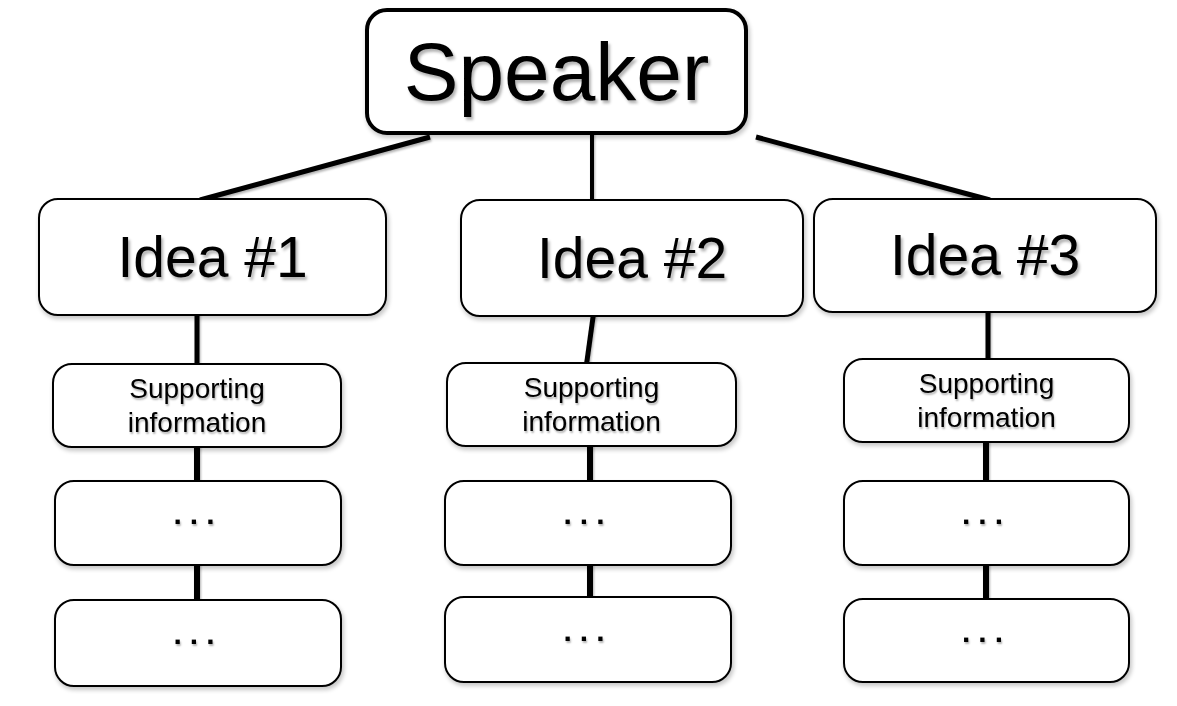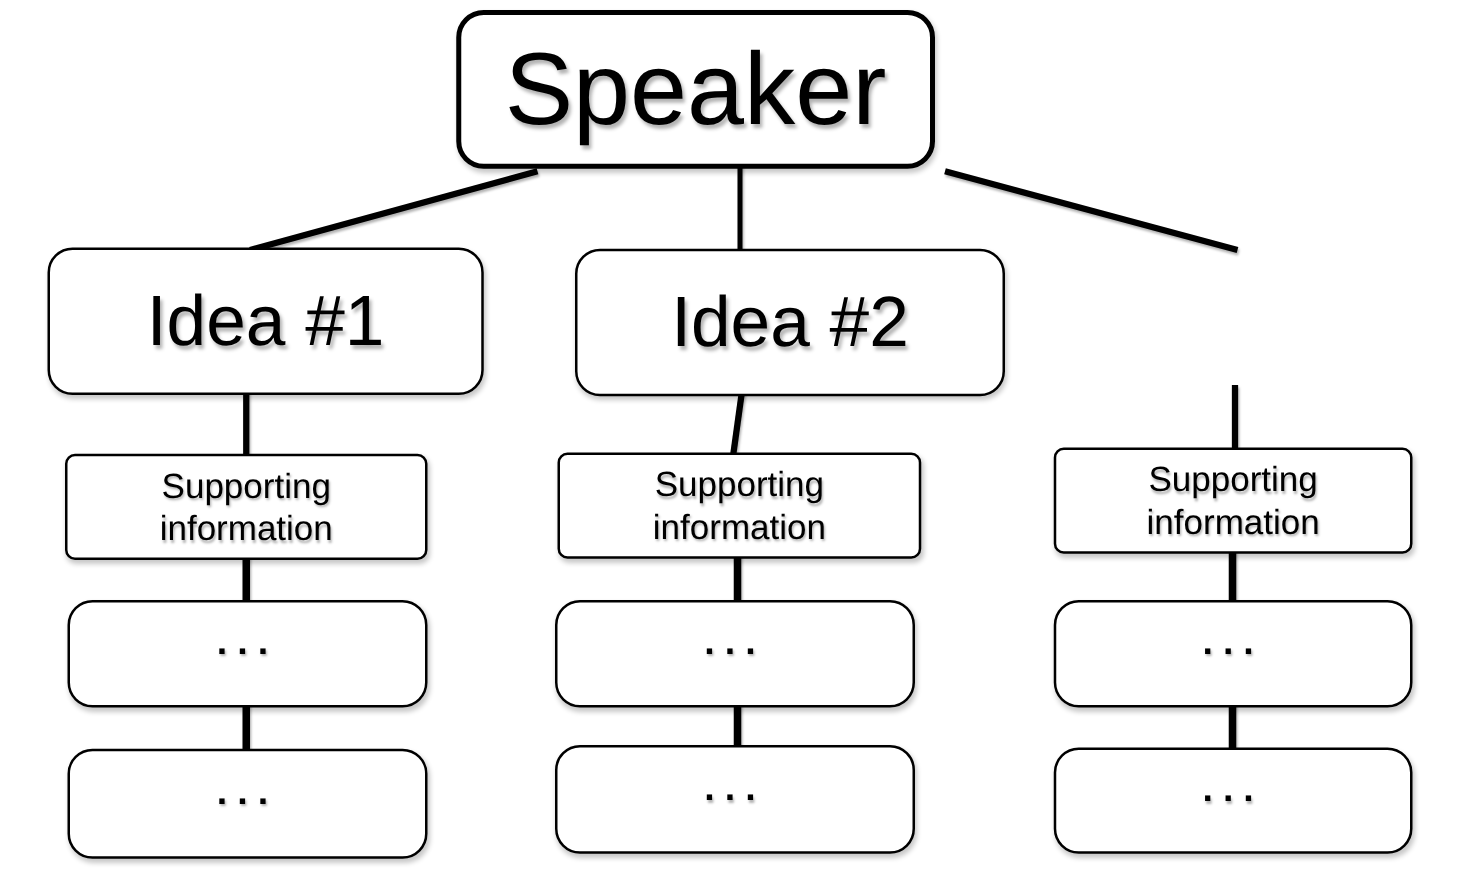--- a/index.html
+++ b/index.html
@@ -51,21 +51,21 @@
   }
   .idea-label {
     font-size: 57px;
     line-height: 1;
     text-shadow: 2px 3px 3px rgba(0,0,0,0.30);
   }
   .node-idea-1 { left: 38px;  top: 198px; width: 349px; height: 118px; }
   .node-idea-2 { left: 428px; top: 199px; width: 344px; height: 118px; margin-left: 32px; }
   .node-idea-3 { left: 813px; top: 198px; width: 344px; height: 115px; }
   .node-supporting {
-    border-width: 2.5px; border-radius: 8px;
+    border-width: 2.5px; border-radius: 20px;
   }
   .supporting-label {
     font-size: 28px;
     line-height: 34px;
     white-space: pre-line;
     text-shadow: 1px 2px 2px rgba(0,0,0,0.30);
   }
   .node-supporting-1 { left: 52px;  top: 363px; width: 290px; height: 85px; }
   .node-supporting-2 { left: 446px; top: 362px; width: 291px; height: 85px; }
   .node-supporting-3 { left: 843px; top: 358px; width: 287px; height: 85px; }
@@ -136,20 +136,23 @@
     <span class="supporting-label">Supporting
 information</span>
   </div>
   <div class="node node-ellipsis node-e-2a" style="background: rgb(255, 255, 255); border-color: rgb(0, 0, 0);">
     <span class="ellipsis-label">...</span>
   </div>
   <div class="node node-ellipsis node-e-2b" style="background: rgb(255, 255, 255); border-color: rgb(0, 0, 0);">
     <span class="ellipsis-label">...</span>
   </div>
 
+  <div class="node node-idea node-idea-3" style="background: rgb(255, 255, 255); border-color: rgb(0, 0, 0);">
+    <span class="idea-label">Idea #3</span>
+  </div>
   <div class="node node-supporting node-supporting-3" style="background: rgb(255, 255, 255); border-color: rgb(0, 0, 0);">
     <span class="supporting-label">Supporting
 information</span>
   </div>
   <div class="node node-ellipsis node-e-3a" style="background: rgb(255, 255, 255); border-color: rgb(0, 0, 0);">
     <span class="ellipsis-label">...</span>
   </div>
   <div class="node node-ellipsis node-e-3b" style="background: rgb(255, 255, 255); border-color: rgb(0, 0, 0);">
     <span class="ellipsis-label">...</span>
   </div>

